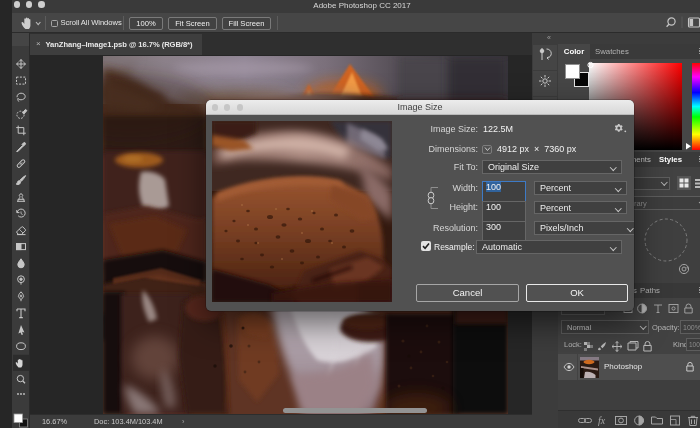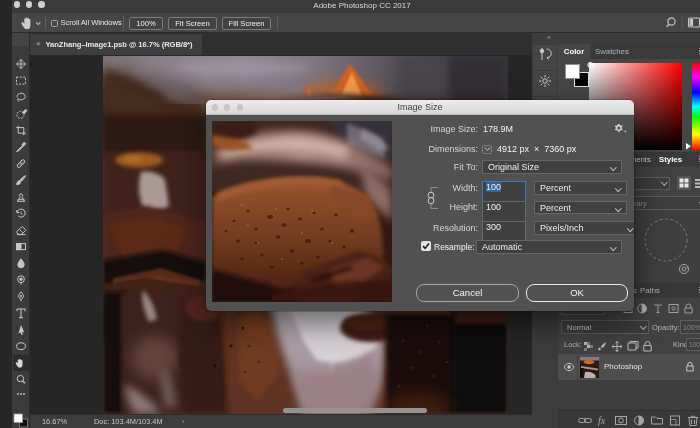--- a/index.html
+++ b/index.html
@@ -55,21 +55,21 @@
 #dlg{left:194px;top:100px;width:428px;height:211px;border-radius:5px;background:#515151;box-shadow:0 12px 32px rgba(0,0,0,.55),0 0 0 .5px rgba(0,0,0,.35);overflow:hidden}
 #dtitle{position:absolute;left:0;top:0;width:428px;height:15px;background:linear-gradient(#ececec,#d8d8d8);border-bottom:1px solid #b9b9b9}
 #dtitle .tl{position:absolute;top:4.2px;width:6.4px;height:6.4px;border-radius:50%;background:#c6c6c6}
 #dtitletxt{position:absolute;left:0;top:0;width:428px;height:15px;text-align:center;line-height:15px;font-size:9px;font-weight:500;color:#404040}
 #dprev{position:absolute;left:6px;top:21px;width:180px;height:181px;background:#222}
 .dlabel{position:absolute;width:100px;text-align:right;font-size:9px;color:#d6d6d6}
 .dval{position:absolute;font-size:9px;color:#f2f2f2}
 .dsel{position:absolute;background:#404040;border:1px solid #666;color:#ededed;font-size:9px;padding-left:5px}
 .dsel:after{content:"";position:absolute;right:5.5px;top:4px;width:3.5px;height:3.5px;border-right:1px solid #c6c6c6;border-bottom:1px solid #c6c6c6;transform:rotate(45deg)}
 .dinput{position:absolute;width:44px;height:31px;background:#404040;border:1px solid #666;color:#f2f2f2;font-size:9px;line-height:11px;padding-left:3px}
-.dbtn{position:absolute;top:184px;height:17.5px;border-radius:8px;text-align:center;line-height:16.5px;font-size:9.5px;color:#f3f3f3}
+.dbtn{position:absolute;top:184px;height:17.5px;border-radius:2px;text-align:center;line-height:16.5px;font-size:9.5px;color:#f3f3f3}
 </style></head><body>
 <div id="app">
 
 <div id="menubar" class="abs">
   <div class="tl" style="left:1.5px"></div>
   <div class="tl" style="left:13.5px"></div>
   <div class="tl" style="left:26px"></div>
   <div id="title">Adobe Photoshop CC 2017</div>
 </div>
 
@@ -600,21 +600,21 @@
 </svg>
 </div>
 <svg class="abs" style="left:407px;top:23px" width="16" height="12" viewBox="0 0 16 12">
   <g fill="#c9c9c9">
           <path transform="scale(.62)" d="M8,1.5 h2.6 l.4,1.8 a5 5 0 0 1 1.5,.9 l1.8,-.6 1.3,2.2 -1.4,1.2 a5 5 0 0 1 0,1.7 l1.4,1.2 -1.3,2.2 -1.8,-.6 a5 5 0 0 1 -1.5,.9 l-.4,1.8 H8 l-.4,-1.8 a5 5 0 0 1 -1.5,-.9 l-1.8,.6 -1.3,-2.2 1.4,-1.2 a5 5 0 0 1 0,-1.7 L3,5.8 4.3,3.6 l1.8,.6 a5 5 0 0 1 1.5,-.9z"></path>
           <circle cx="5.8" cy="5" r="1.5" fill="#515151"></circle>
           <circle cx="12.3" cy="8.3" r=".9"></circle>
         </g>
 </svg>
 <div class="dlabel" style="left:172px;top:24px">Image Size:</div>
-<div class="dval" style="left:277px;top:24px">178.9M</div>
+<div class="dval" style="left:277px;top:24px">122.5M</div>
 <div class="dlabel" style="left:172px;top:44px">Dimensions:</div>
 <div class="abs" style="left:276px;top:44.5px;width:10px;height:9px;border:1px solid #7d7d7d;border-radius:2px"></div>
 <svg class="abs" style="left:278px;top:47px" width="8" height="5" viewBox="0 0 8 5">
         <path d="M1,.5 l2.5,3 2.5,-3" stroke="#c9c9c9" stroke-width="1" fill="none"></path>
       </svg>
 <div class="dval" style="left:291px;top:44px">4912 px &nbsp;×&nbsp; 7360 px</div>
 <div class="dlabel" style="left:172px;top:61.5px">Fit To:</div>
 <div class="dsel" style="left:276px;top:59.5px;width:140px;height:14px;line-height:13px">Original Size</div>
 <svg class="abs" style="left:217px;top:84px" width="18" height="28" viewBox="0 0 18 28">
   <path d="M15,3.5 h-7 M8,24.5 h7 M8,3.5 v21" stroke="#8f8f8f" stroke-width="1" fill="none"></path>

